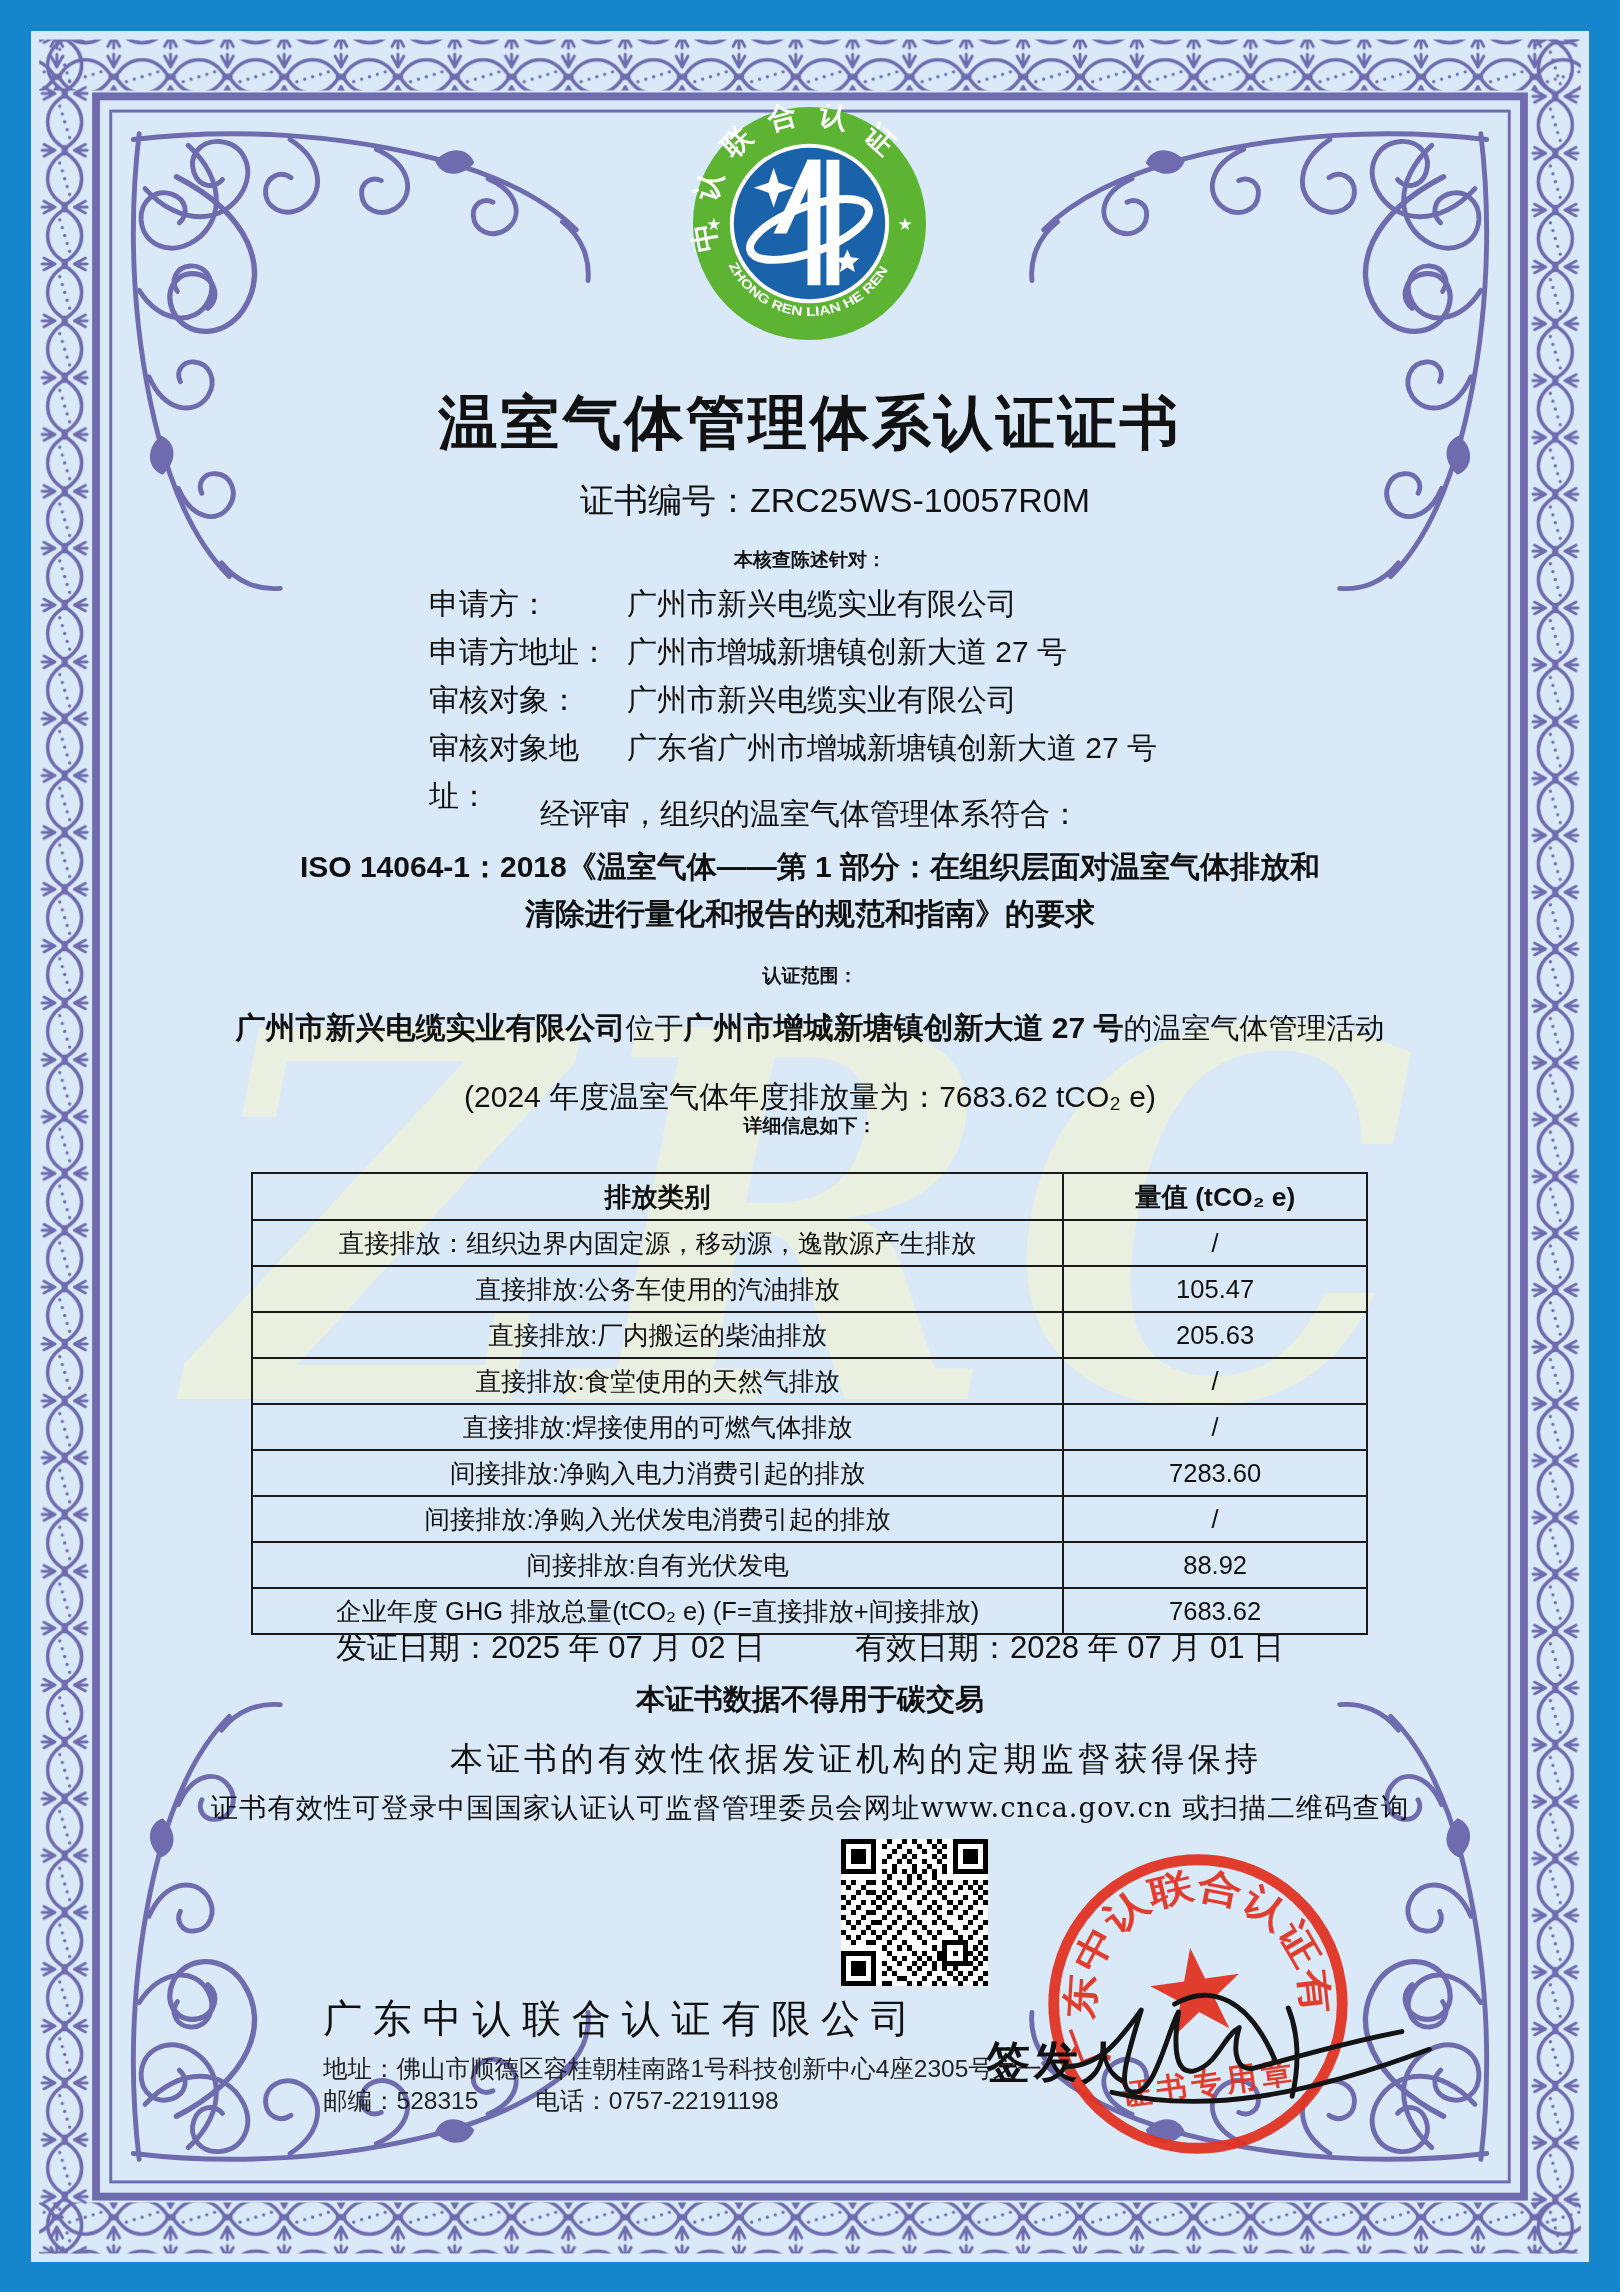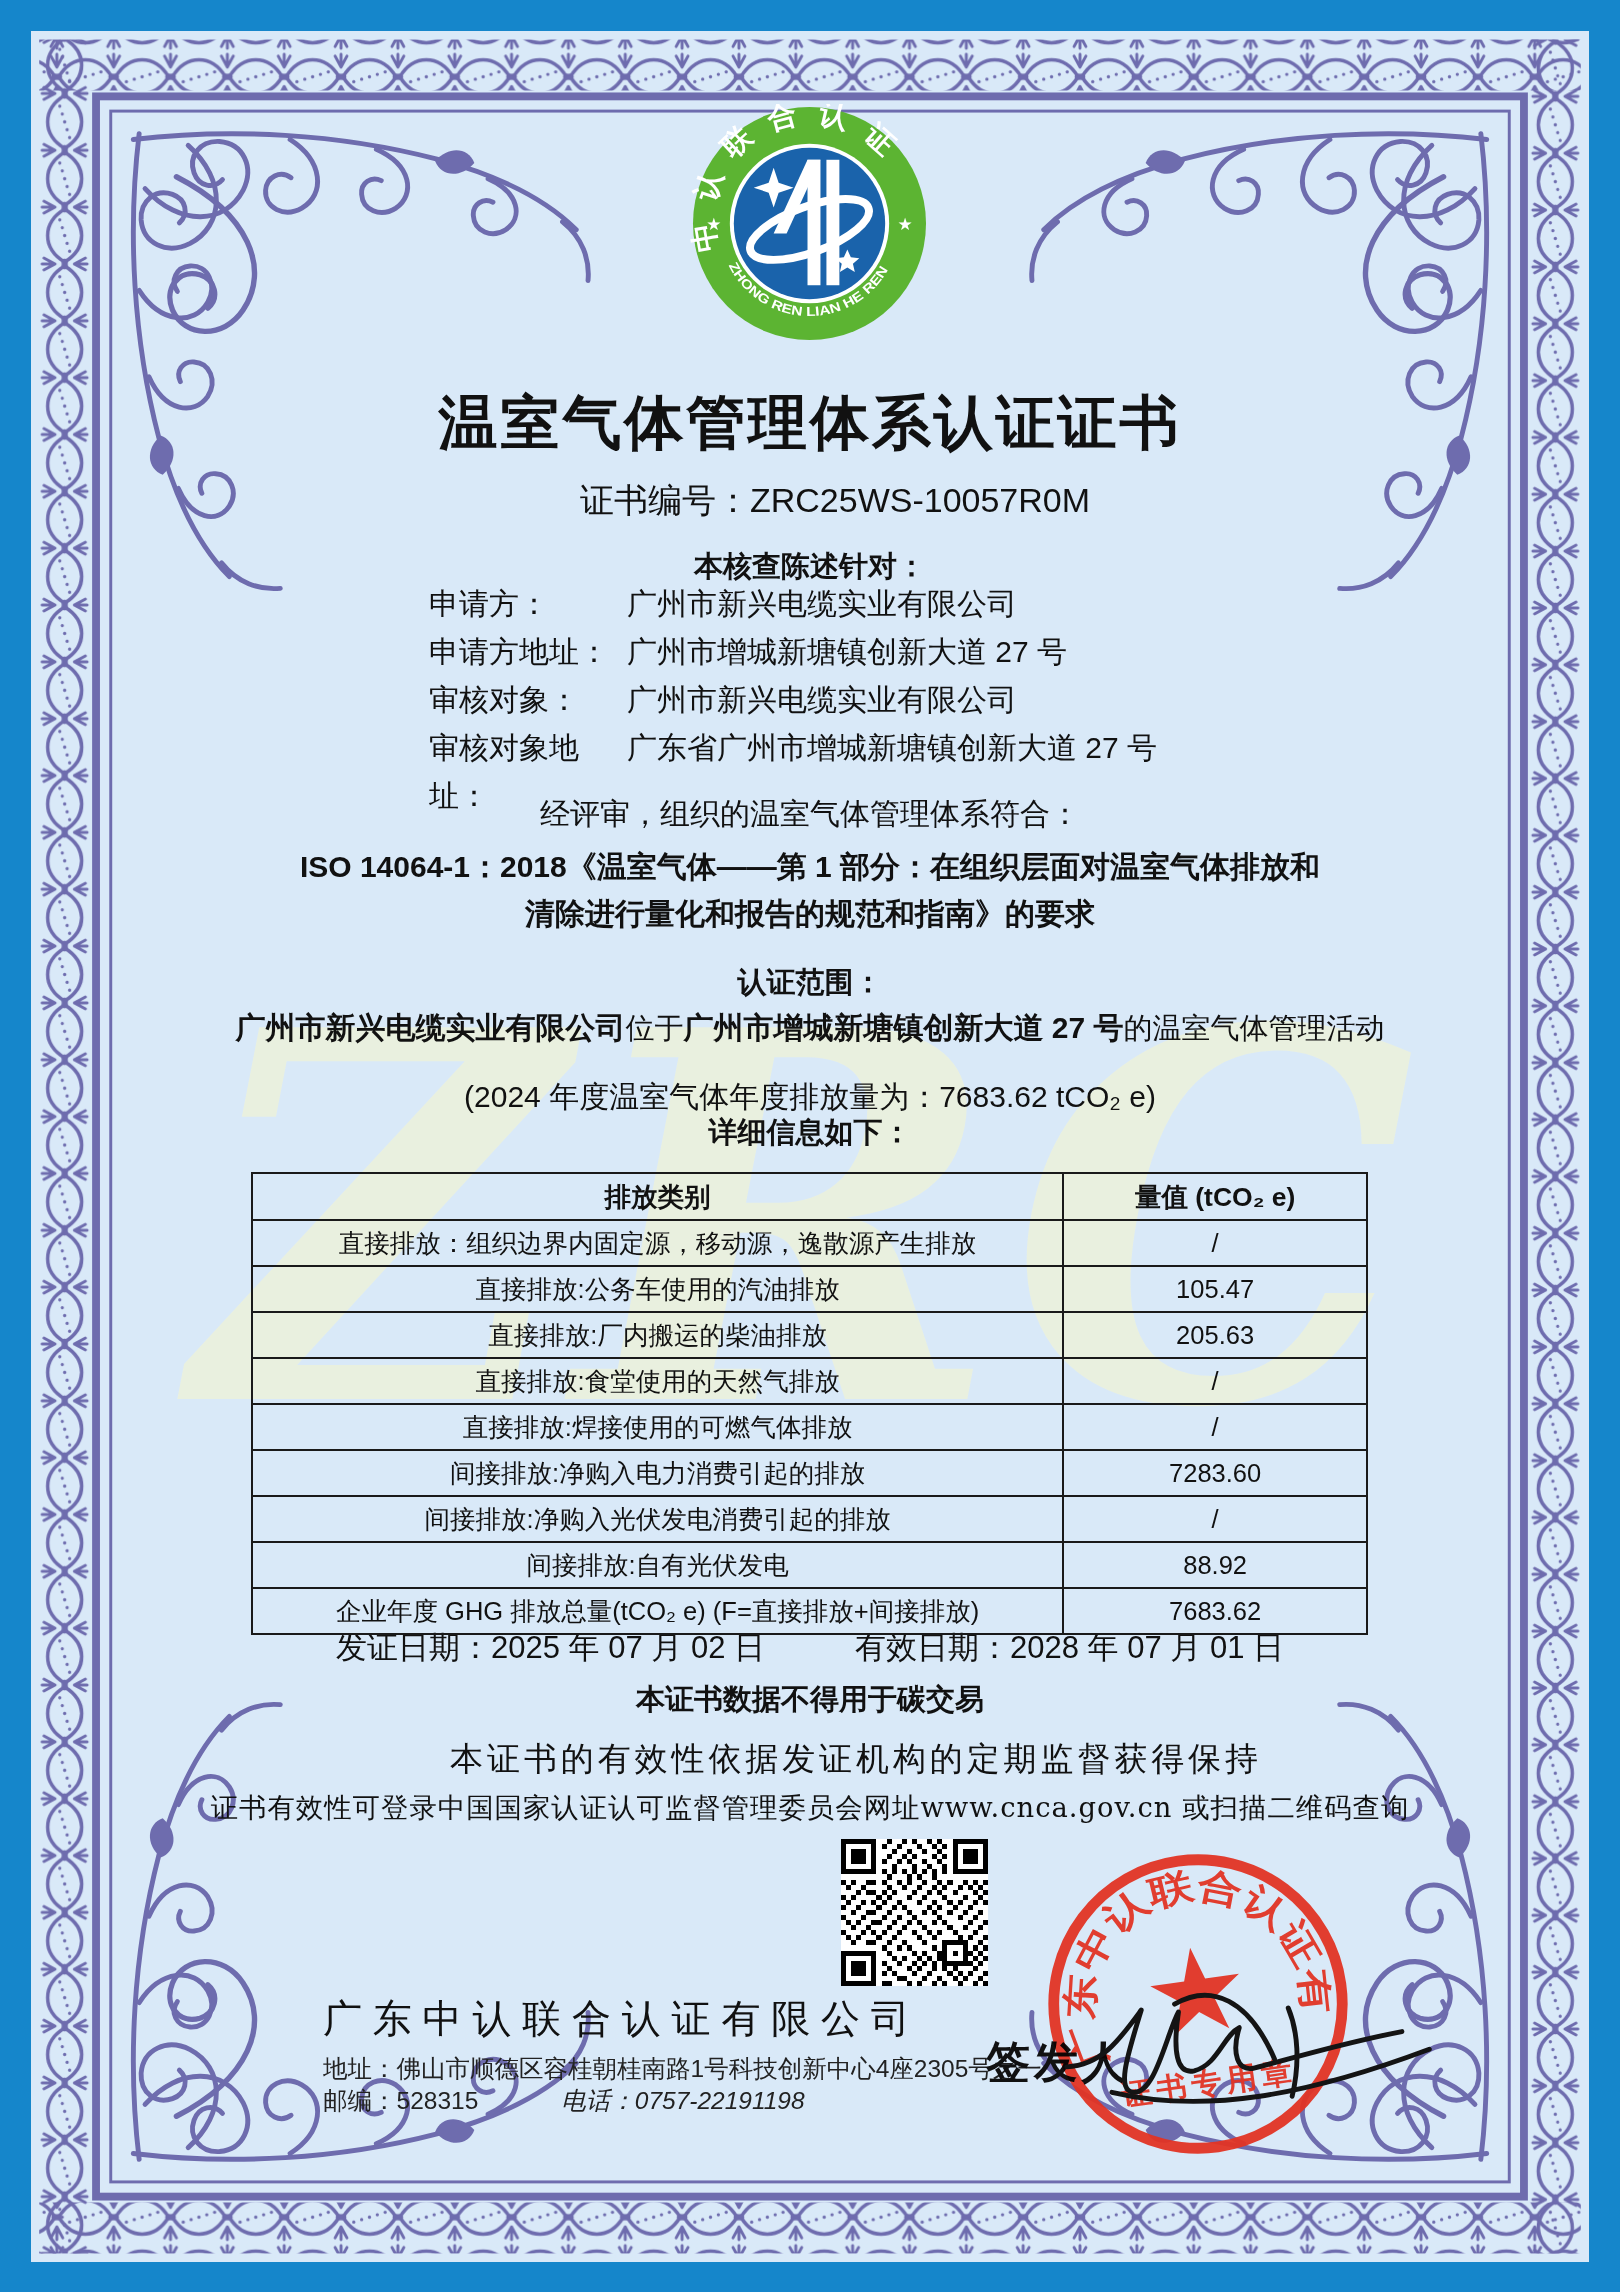--- a/index.html
+++ b/index.html
@@ -14,21 +14,21 @@
   .ctr{left:0;width:1620px;text-align:center;}
   .watermark{
     left:0;top:965px;width:1620px;text-align:center;
     font-family:"DejaVu Serif", serif;font-style:italic;font-weight:bold;
     font-size:510px;line-height:1;color:#fef9c3;opacity:.45;letter-spacing:9.8px;
     z-index:1;user-select:none;
   }
   .content-layer{position:absolute;inset:0;z-index:2;}
   .title{top:384px;font-size:59px;font-weight:bold;letter-spacing:2.9px;}
   .certno{top:478px;font-size:34px;padding-left:25px;}
-  .h-bold{font-size:29px;font-weight:bold;}
+  .h-bold{font-size:19px;font-weight:bold;}
   .heading1{top:547px;}
   .fields{top:580px;left:429px;font-size:30px;}
   .frow{height:48px;line-height:48px;display:flex;}
   .flabel{width:198px;}
   .review{top:794px;font-size:30px;}
   .std{font-size:30px;font-weight:bold;}
   .std1{top:847px;}
   .std2{top:894px;}
   .scopehead{top:963px;}
   .scope{top:1008px;font-size:29px;}
@@ -48,21 +48,21 @@
   .dates{top:1627px;font-size:31px;}
   .dates span.gap{display:inline-block;width:90px;}
   .carbon{top:1680px;font-size:29px;font-weight:bold;}
   .serif1{top:1737px;font-family:"DejaVu Serif", serif;font-size:33px;letter-spacing:3.9px;padding-left:46px;}
   .serif2{top:1790px;font-family:"DejaVu Serif", serif;font-size:27.4px;letter-spacing:1px;}
   .qr{left:841px;top:1839px;width:147px;height:147px;background:#fff;}
   .issuer-name{left:323px;top:1992px;font-size:39px;letter-spacing:10.8px;white-space:nowrap;}
   .issuer-line{left:323px;font-size:24.5px;color:#222;white-space:nowrap;}
   .issuer-addr{top:2052px;}
   .issuer-line2{top:2084px;}
-  .issuer-line2 .phone{margin-left:83px;font-style:italic;}
+  .issuer-line2 .phone{margin-left:57px;}
   .signer{left:986px;top:2033px;font-size:44px;font-weight:bold;letter-spacing:3.9px;}
   .stamp{left:1041px;top:1847px;width:314px;height:314px;mix-blend-mode:multiply;opacity:.95;}
   .signature{left:1057px;top:1949px;width:388px;height:173px;z-index:4;}
   .logo{left:690px;top:104px;width:239px;height:239px;}
 </style>
 </head>
 <body>
 
 <div class="page">
   <div class="inner"></div>

